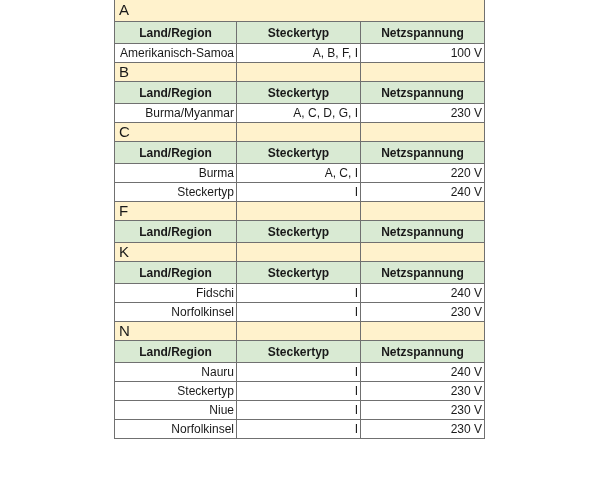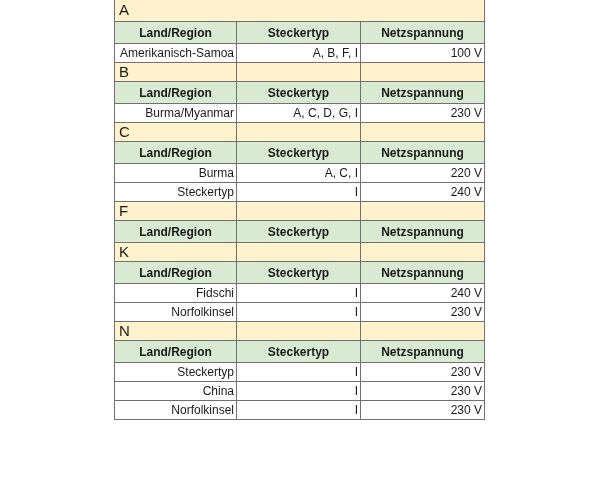--- a/index.html
+++ b/index.html
@@ -170,29 +170,34 @@
     <td></td>
     <td></td>
   </tr>
 
   <tr class="row-header">
     <th>Land/Region</th>
     <th>Steckertyp</th>
     <th>Netzspannung</th>
   </tr>
 
+  <tr class="row-data">
+    <td>Nauru</td>
+    <td>I</td>
+    <td>240 V</td>
+  </tr>
 
   <tr class="row-data">
     <td>Steckertyp</td>
     <td>I</td>
     <td>230 V</td>
   </tr>
 
   <tr class="row-data">
-    <td>China</td>
+    <td>Niue</td>
     <td>I</td>
     <td>230 V</td>
   </tr>
 
   <tr class="row-data">
     <td>Norfolkinsel</td>
     <td>I</td>
     <td>230 V</td>
   </tr>
 </tbody>

